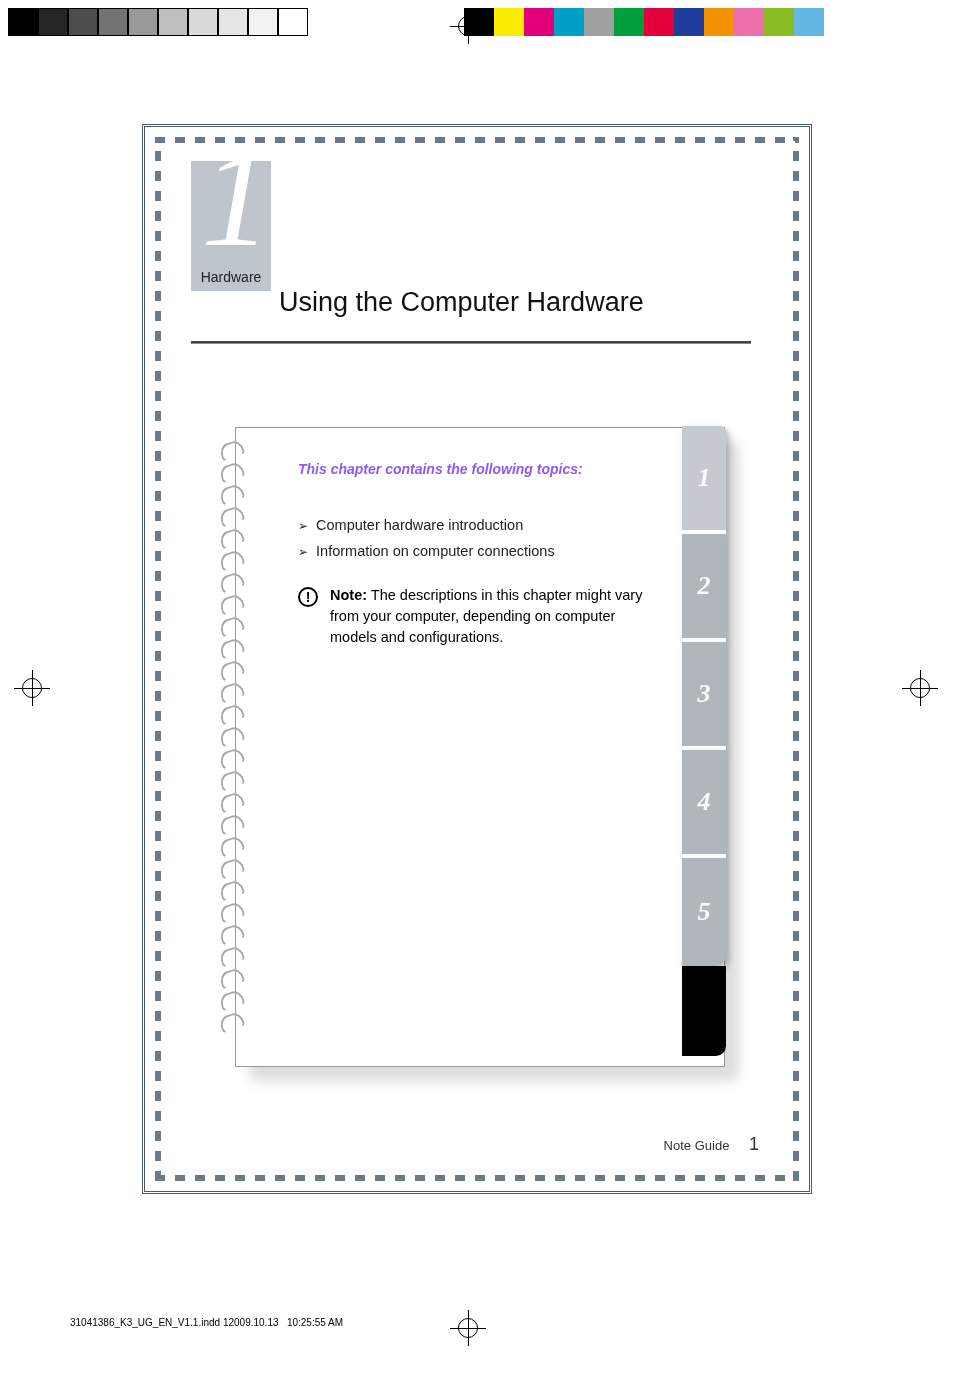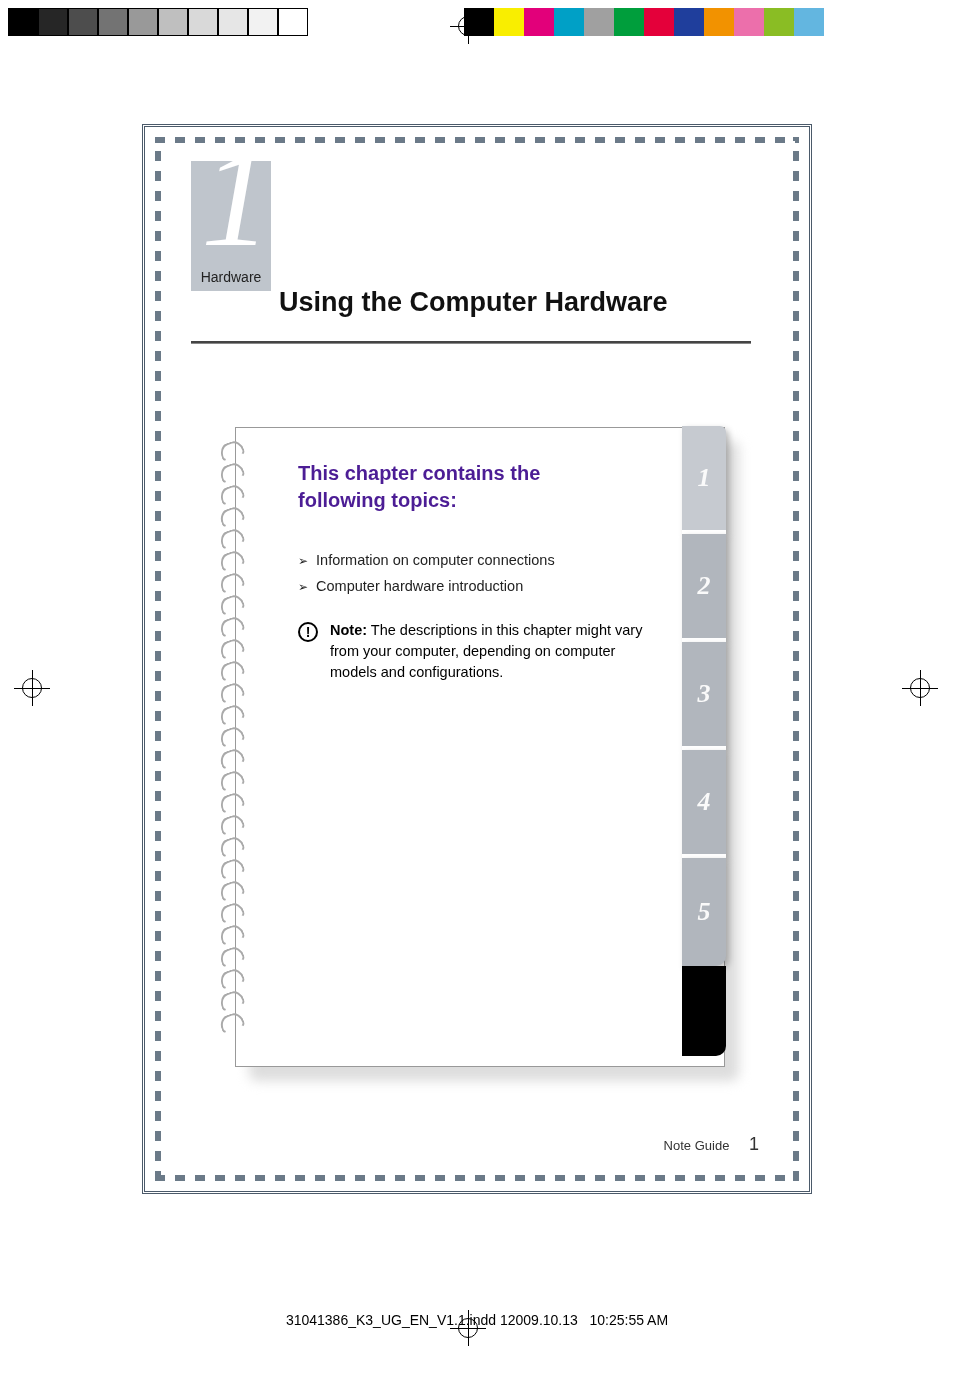--- a/index.html
+++ b/index.html
@@ -118,21 +118,21 @@
       width: 100%;
       text-align: center;
       font-size: 14px;
       color: #222;
     }
     .chapter-title {
       position: absolute;
       top: 150px;
       left: 124px;
       font-size: 27px;
-      font-weight: bold;
+      font-weight: normal;
       color: #111;
     }
     .title-rule {
       position: absolute;
       top: 204px;
       left: 36px;
       width: 560px;
       border-top: 2px solid #444;
       border-bottom: 1px solid #888;
       height: 3px;
@@ -197,25 +197,26 @@
       font-size: 26px;
       display: flex;
       align-items: center;
       justify-content: center;
       box-shadow: 3px 3px 6px rgba(0,0,0,0.25);
     }
     .tab.t1 { background: #c6cad0; border-top-right-radius: 6px; }
     .tab.t5 { border-bottom-right-radius: 10px; border-bottom: 0; }
     .tab-rest { height: 90px; background: #000; border-bottom-right-radius: 10px; }
     .topics-heading {
-      font-size: 20px;
+      font-size: 14px;
       font-weight: bold;
       line-height: 1.35;
-      color: #4c1d95;
+      color: #8b5cf6;
       width: 320px;
+      font-style: italic;
     }
     .topics-list {
       margin-top: 38px;
       list-style: none;
     }
     .topics-list li {
       font-size: 14.5px;
       color: #222;
       margin-bottom: 10px;
     }
@@ -256,24 +257,24 @@
       right: 40px;
       font-size: 13px;
       color: #333;
     }
     .footer .page-no { font-size: 18px; margin-left: 16px; }
     .slug {
       position: absolute;
       bottom: 46px;
       left: 70px;
       right: 70px;
-      font-size: 14px;
+      font-size: 10px;
       color: #000;
       display: flex;
-      justify-content: center;
+      justify-content: flex-start;
     }
   </style>
 </head>
 <body>
 
 <div class="calibration-bar">
   <div class="cal-left" id="cal-left">
       <div class="sq" style="background: rgb(0, 0, 0);"></div>
       <div class="sq" style="background: rgb(38, 38, 38);"></div>
       <div class="sq" style="background: rgb(77, 77, 77);"></div>
@@ -363,22 +364,22 @@
               <div class="tab t1">1</div>
               <div class="tab t2">2</div>
               <div class="tab t3">3</div>
               <div class="tab t4">4</div>
               <div class="tab t5">5</div>
               <div class="tab-rest"></div>
             </div>
 
           <div class="topics-heading">This chapter contains the following topics:</div>
           <ul class="topics-list" id="topics">
+              <li>Computer hardware introduction</li>
               <li>Information on computer connections</li>
-              <li>Computer hardware introduction</li>
             </ul>
 
           <div class="note-row">
             <div class="note-icon">!</div>
             <div class="note-text">
               <b>Note:</b><span> The descriptions in this chapter might vary from your computer, depending on computer models and configurations.</span>
             </div>
           </div>
         </div>
       </div>

